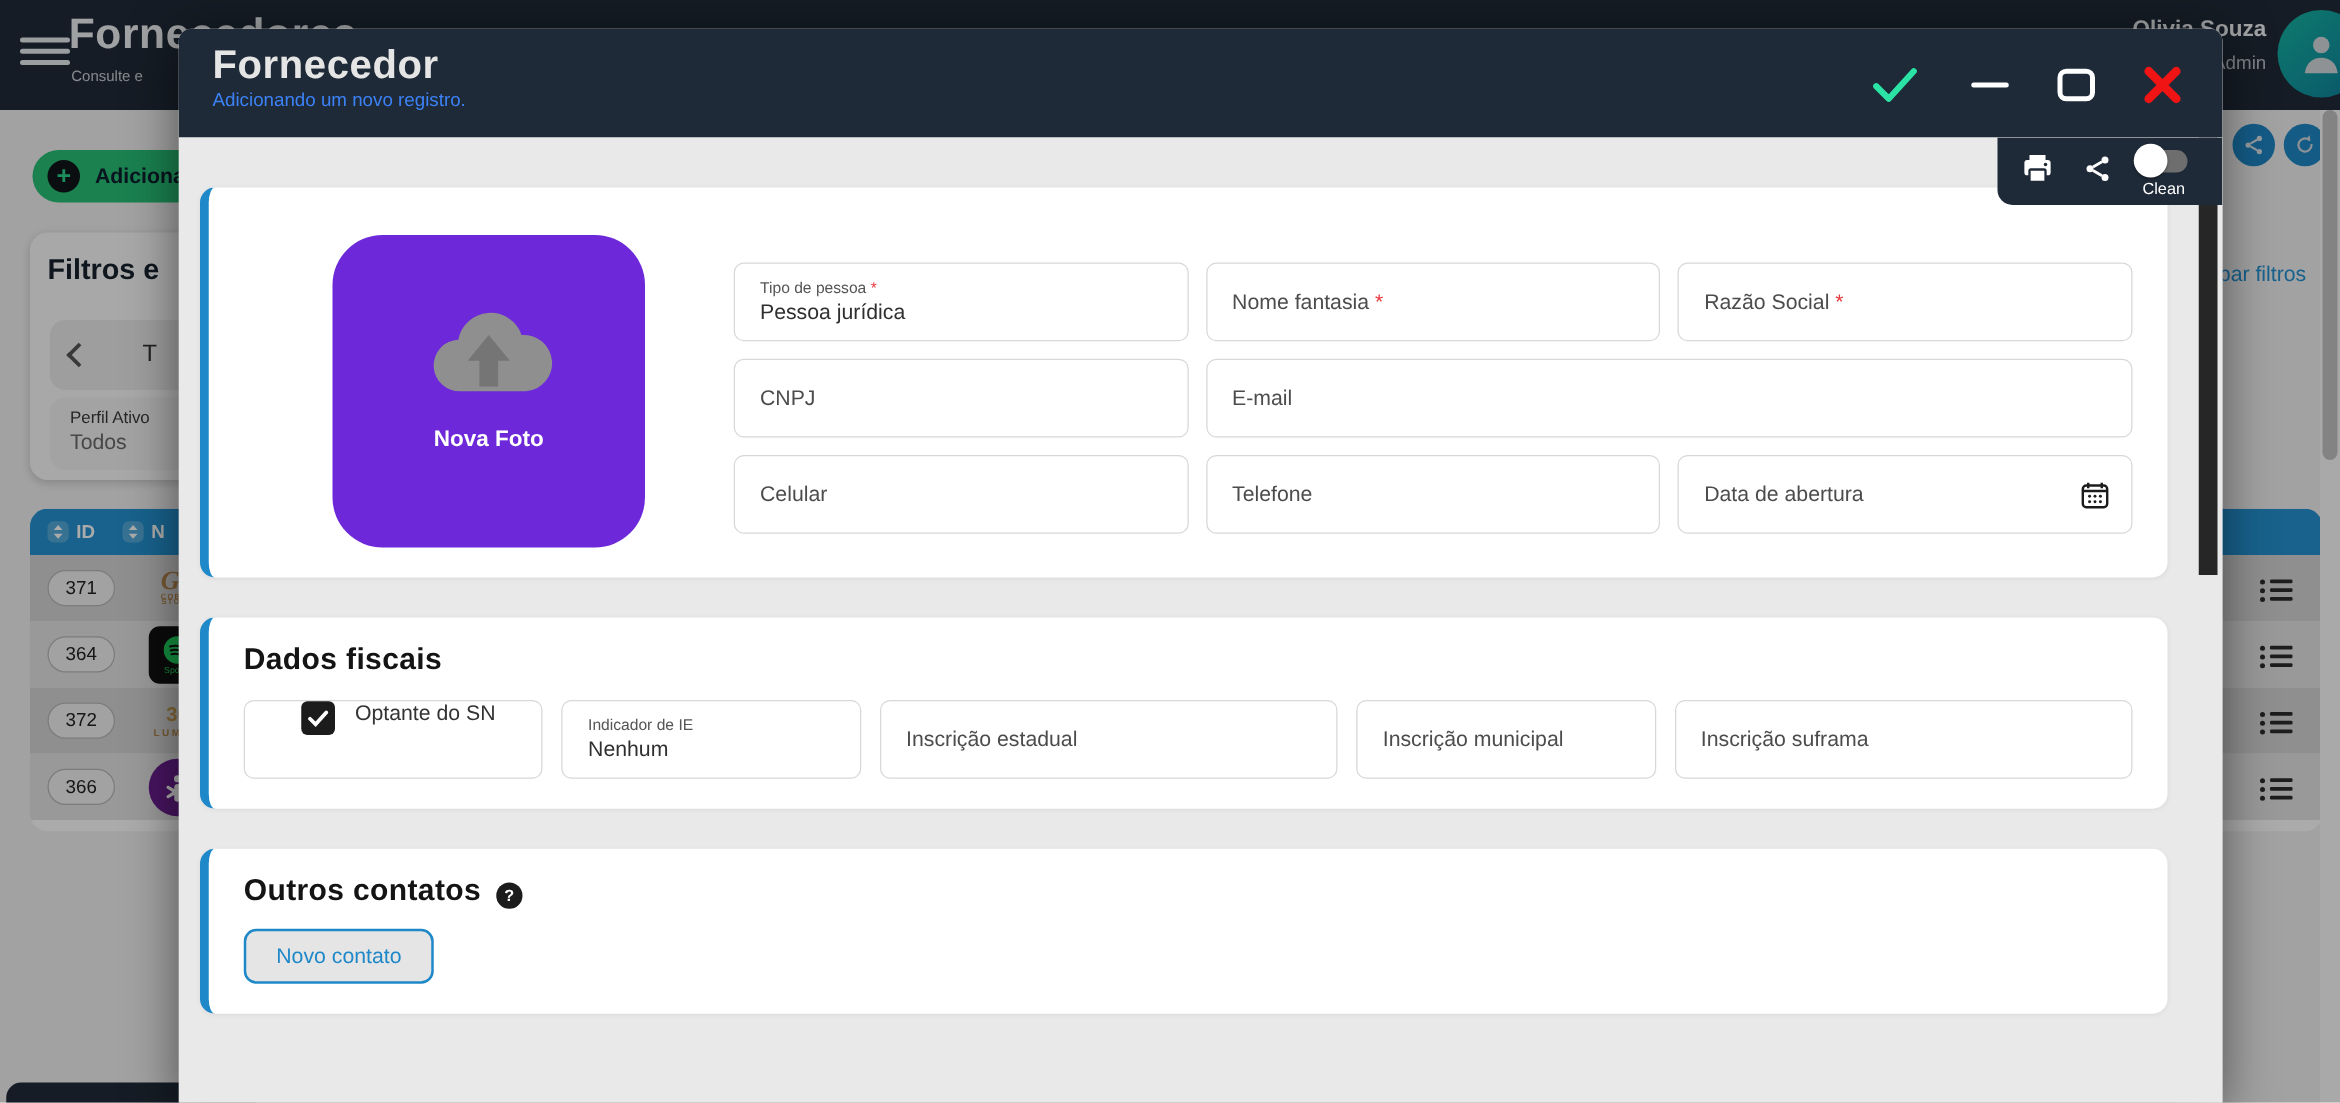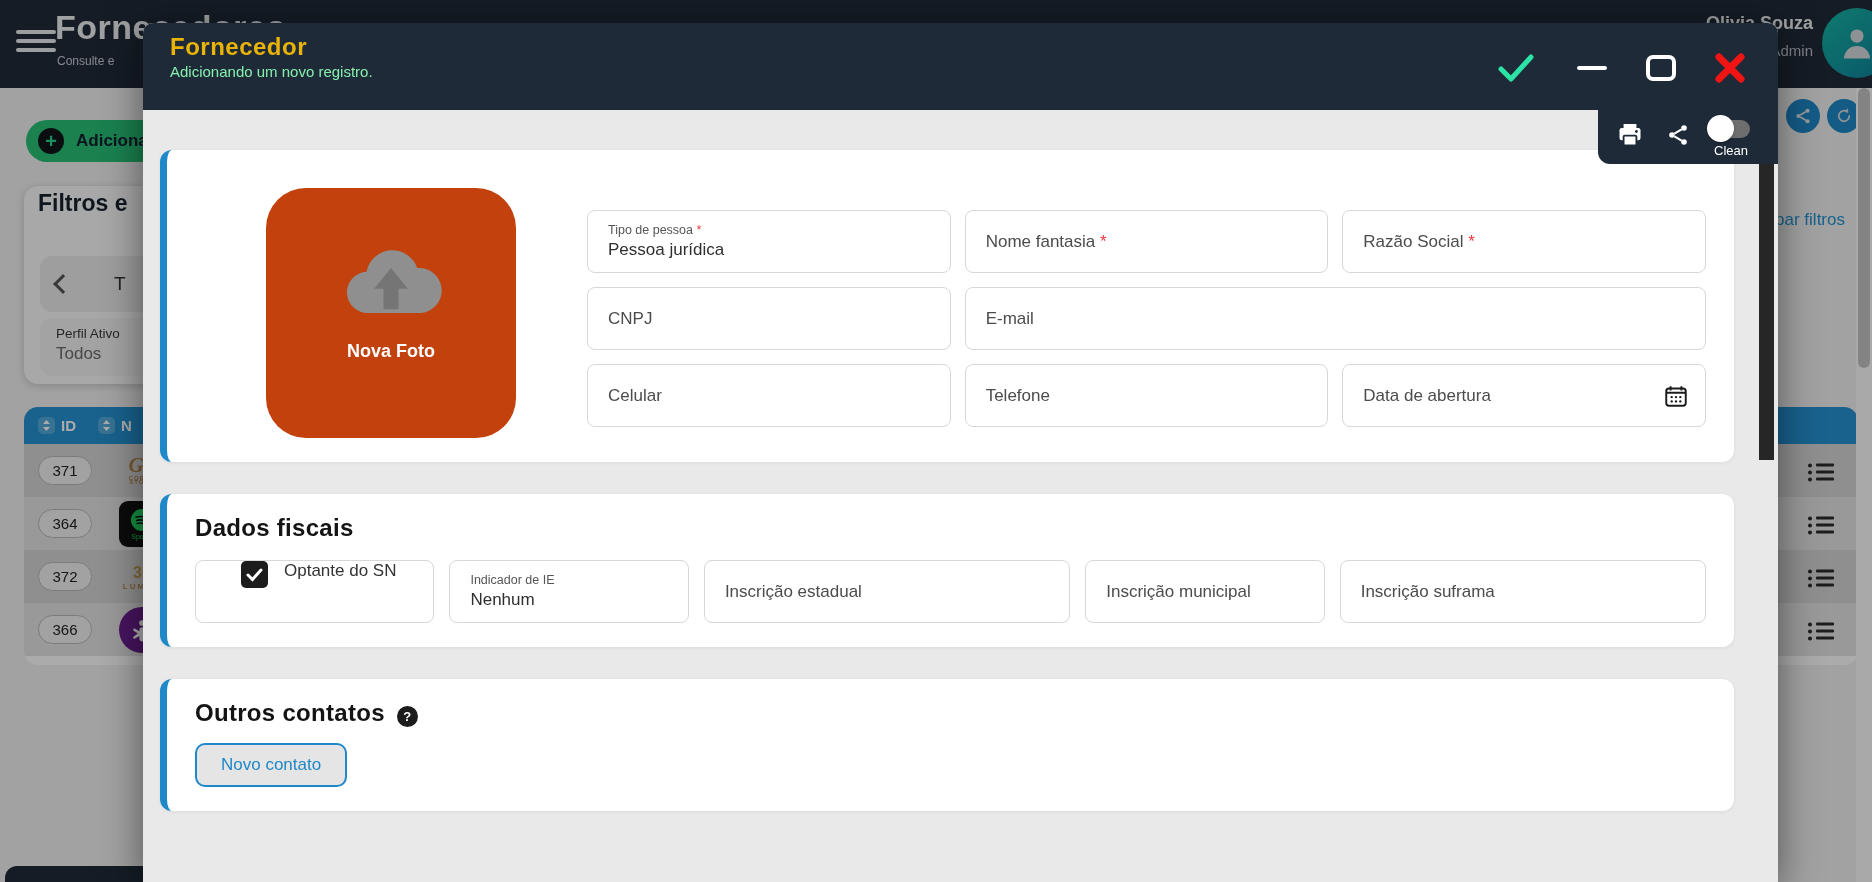--- a/index.html
+++ b/index.html
@@ -19,21 +19,21 @@
     background:linear-gradient(135deg,#16b8a4,#0e7f9e); display:flex; align-items:center; justify-content:center; }
 
   .add-btn { position:absolute; left:26px; top:120px; width:215px; height:42px; border-radius:21px;
     background:#27c077; display:flex; align-items:center; gap:12px; padding-left:12px; cursor:pointer; }
   .add-btn .plus-circle { width:26px; height:26px; border-radius:50%; background:#10151a; color:#2bd389;
     font-size:20px; font-weight:bold; display:flex; align-items:center; justify-content:center; line-height:1; }
   .add-btn span.lbl { font-size:17px; font-weight:bold; color:#0e1f2d; }
 
   .filters-card { position:absolute; left:24px; top:186px; width:280px; height:198px; border-radius:14px;
     background:#fbfbfb; box-shadow:0 2px 8px rgba(0,0,0,.18); }
-  .filters-heading { position:absolute; left:14px; top:4px; font-size:23px; font-weight:800; color:#17222e; }
+  .filters-heading { position:absolute; left:14px; top:16px; font-size:23px; font-weight:800; color:#17222e; }
   .filters-tab { position:absolute; left:16px; top:70px; width:248px; height:56px; border-radius:12px; background:#ececec;
     display:flex; align-items:center; }
   .chev-left { margin-left:16px; width:14px; height:14px; border-left:3px solid #555; border-bottom:3px solid #555;
     transform:rotate(45deg); }
   .filters-tab .tab-lbl { margin-left:44px; font-size:19px; color:#333; }
   .perfil-card { position:absolute; left:16px; top:132px; width:248px; height:58px; border-radius:12px; background:#f3f3f3; padding:8px 0 0 16px; }
   .perfil-label { font-size:13.5px; color:#3a3a3a; }
   .perfil-value { font-size:17px; color:#6b6b6b; margin-top:3px; }
 
   .table-card { position:absolute; left:24px; top:407px; width:1834px; height:258px; border-radius:14px; background:#ffffff; overflow:hidden; }
@@ -70,22 +70,22 @@
   .page-scroll-thumb { position:absolute; left:2px; top:0; width:12px; height:280px; border-radius:6px; background:#c4c4c4; }
   .bottom-bar { position:absolute; left:5px; top:866px; width:200px; height:16px; background:#202b38; border-radius:12px 12px 0 0; }
 
   
   .dim { position:absolute; inset:0; background:rgba(0,0,0,.33); z-index:50; }
 
   
   .modal { position:absolute; left:143px; top:23px; width:1635px; height:859px; z-index:100;
     border-radius:10px 10px 0 0; box-shadow:0 8px 40px rgba(0,0,0,.5); overflow:hidden; background:#e9e9e9; }
   .modal-header { position:relative; height:87px; background:#1f2a38; padding:10px 0 0 27px; }
-  .modal-title { font-size:24px; font-weight:800; color:#eab308; letter-spacing:.5px; }
-  .modal-subtitle { font-size:15px; color:#86efac; margin-top:2px; }
+  .modal-title { font-size:32px; font-weight:800; color:#e5e5e5; letter-spacing:.5px; }
+  .modal-subtitle { font-size:15px; color:#3b82f6; margin-top:2px; }
   .win-btn { position:absolute; top:28px; width:38px; height:34px; display:flex; align-items:center; justify-content:center; cursor:pointer; }
   .wb-check { left:1354px; } .wb-min { left:1430px; } .wb-max { left:1499px; } .wb-close { left:1568px; }
   .minus-bar { width:30px; height:4px; background:#fff; border-radius:2px; }
   .max-square { width:30px; height:26px; border:4px solid #fff; border-radius:7px; }
 
   .modal-content { position:relative; height:788px; background:#e9e9e9; padding:40px 44px 0 17px; overflow:hidden; }
   .toolbar-panel { position:absolute; top:0; right:0; width:180px; height:54px; background:#1f2a38;
     border-radius:0 0 0 12px; display:flex; align-items:center; gap:22px; padding:0 22px 0 18px; z-index:5; }
   .toggle-wrap { display:flex; flex-direction:column; align-items:center; margin-top:4px; }
   .toggle { position:relative; width:38px; height:18px; border-radius:9px; background:#6e6e6e; cursor:pointer; }
@@ -96,21 +96,21 @@
   .modal-scroll-thumb { position:absolute; left:1px; top:0; width:15px; height:350px; background:#262626; }
   .modal-scroll-arrow { position:absolute; left:3px; bottom:8px; width:0; height:0;
     border-left:6px solid transparent; border-right:6px solid transparent; border-top:8px solid #1c1c1c; }
 
   .card { background:#ffffff; border-radius:12px; border-left:7px solid #1e88c8; margin-bottom:32px;
     padding:20px 28px 24px 28px; box-shadow:0 1px 4px rgba(0,0,0,.06); }
   .section-heading { font-size:24px; font-weight:800; color:#141414; letter-spacing:.3px; }
 
   .card1-body { display:flex; margin-top:18px; }
   .photo-col { width:392px; display:flex; align-items:center; justify-content:center; }
-  .photo-drop { position:relative; width:250px; height:250px; border-radius:40px; background:#c2410c; cursor:pointer; }
+  .photo-drop { position:relative; width:250px; height:250px; border-radius:40px; background:#6d28d9; cursor:pointer; }
   .cloud-icon { position:absolute; left:50%; top:50px; transform:translateX(-50%); }
   .photo-label { position:absolute; left:0; right:0; bottom:76px; text-align:center; color:#ffffff; font-size:18px; font-weight:bold; }
 
   .fields-grid { flex:1; display:grid; grid-template-columns:1fr 1fr 1fr; gap:14px; align-content:start; margin-top:22px; }
   .fbox { position:relative; height:63px; border:1px solid #d8d8d8; border-radius:8px; background:#fff;
     display:flex; flex-direction:column; justify-content:center; padding-left:20px; padding-right:46px; }
   .fbox .ph { font-size:17px; color:#4c4c4c; white-space:nowrap; }
   .fbox .flabel { font-size:12.5px; color:#555; margin-bottom:3px; }
   .fbox .fvalue { font-size:17px; color:#2f2f2f; }
   .req { color:#e8383d; }

